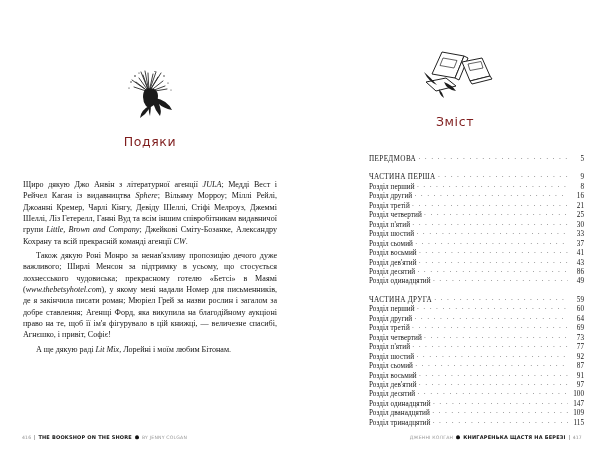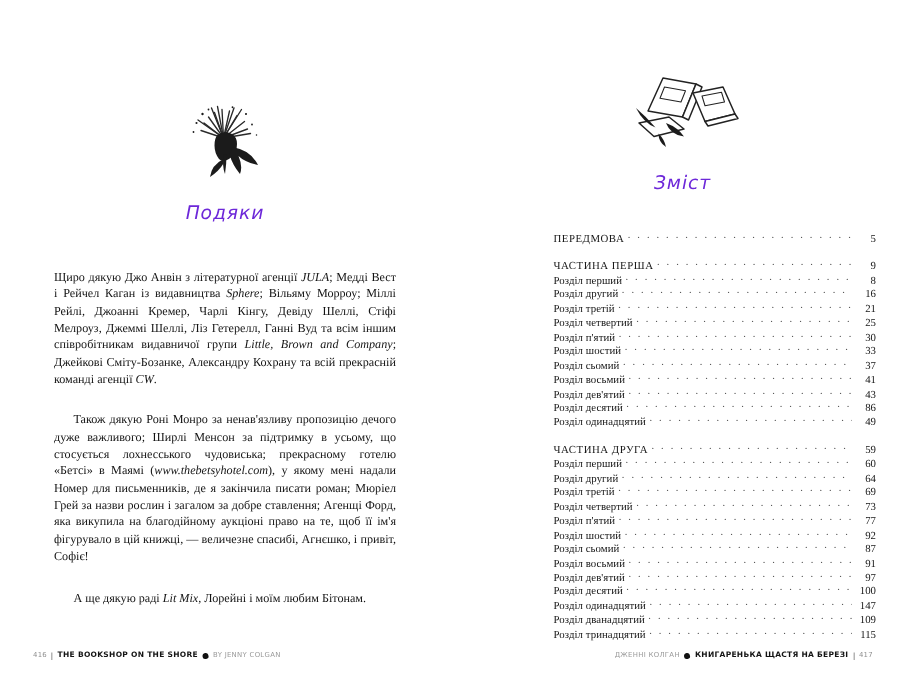--- a/index.html
+++ b/index.html
@@ -46,39 +46,38 @@
 
   .ornament svg { display: block; }
 
   
   .page-heading {
     text-align: center;
     font-family: "DejaVu Sans", sans-serif;
     font-size: 12.5px;
     font-weight: 400;
     letter-spacing: 0.6px;
-    color: #6d28d9;
+    color: #7f1d1d;
     margin: 0;
-    font-style: italic;
   }
   .heading-left  { margin-top: 16px; }
   .heading-right { margin-top: 8px; }
 
   
   .body-text {
     margin-top: 30px;
     font-size: 8.1px;
     line-height: 11.35px;
     text-align: justify;
     text-justify: inter-word;
     color: #141414;
     -webkit-hyphens: auto;
     hyphens: auto;
   }
-  .body-text p { margin: 16px; }
+  .body-text p { margin: 3px; }
   .body-text p + p { text-indent: 13px; }
   .body-text i { font-style: italic; }
 
   
   .toc {
     margin-top: 26px;
     font-size: 7.2px;
     line-height: 9.45px;
     color: #161616;
   }

